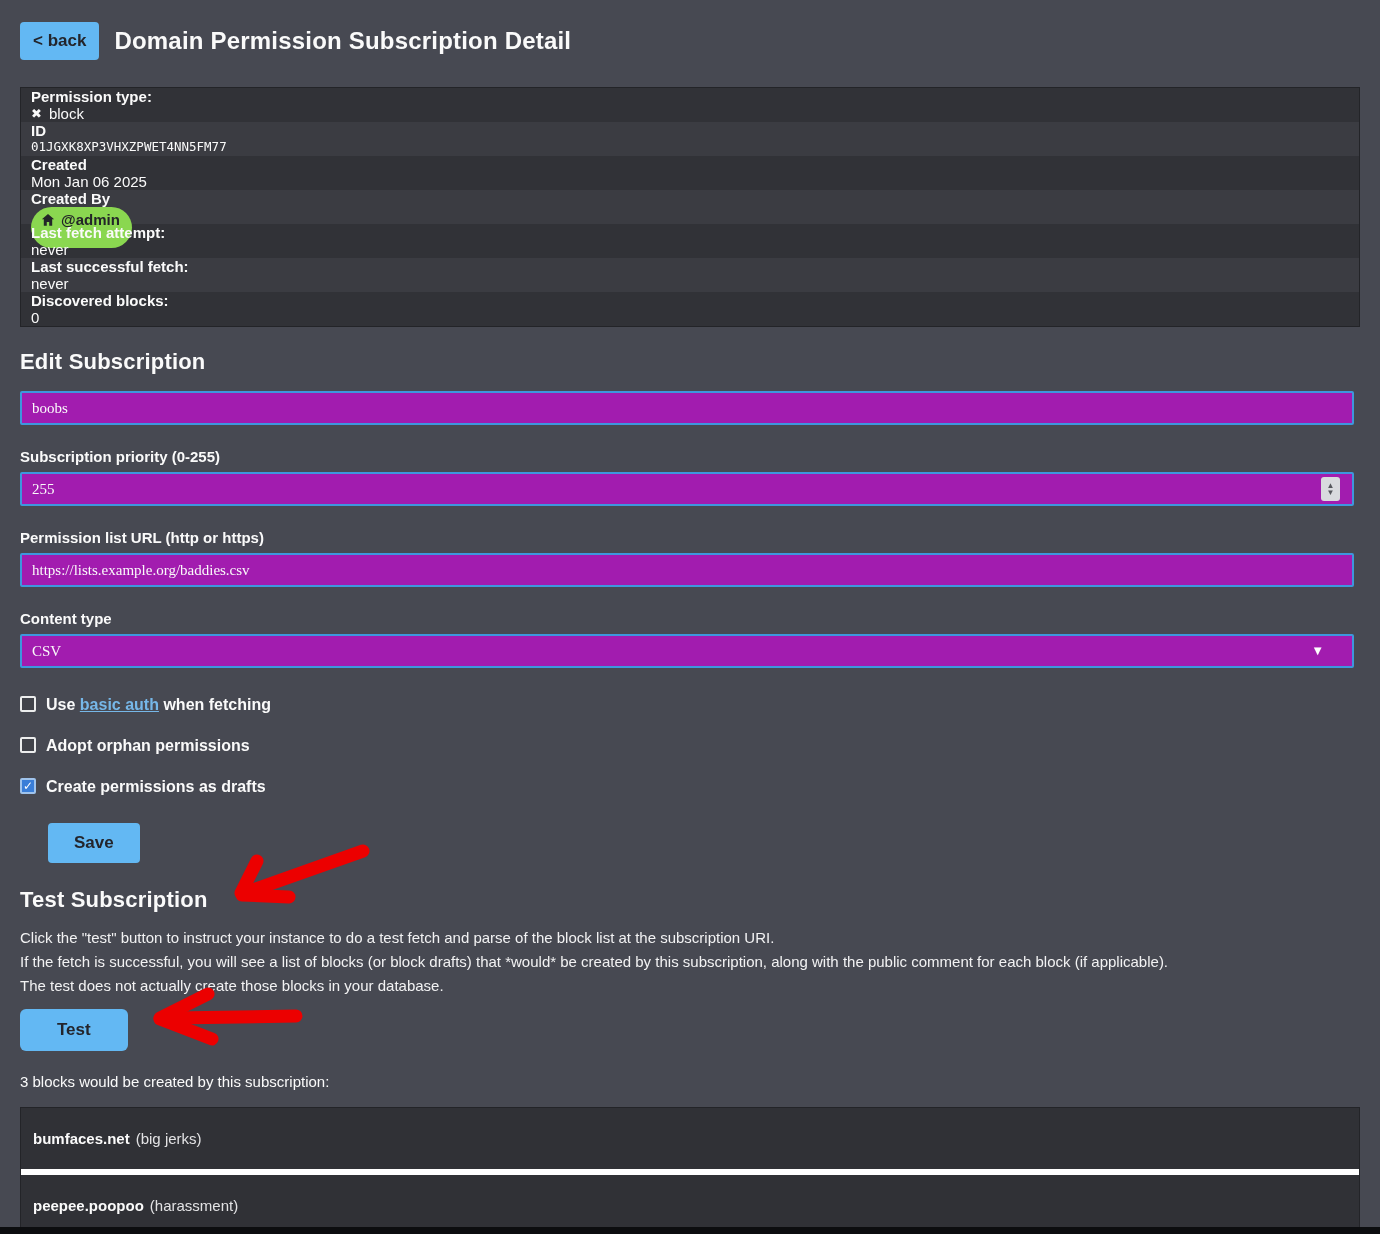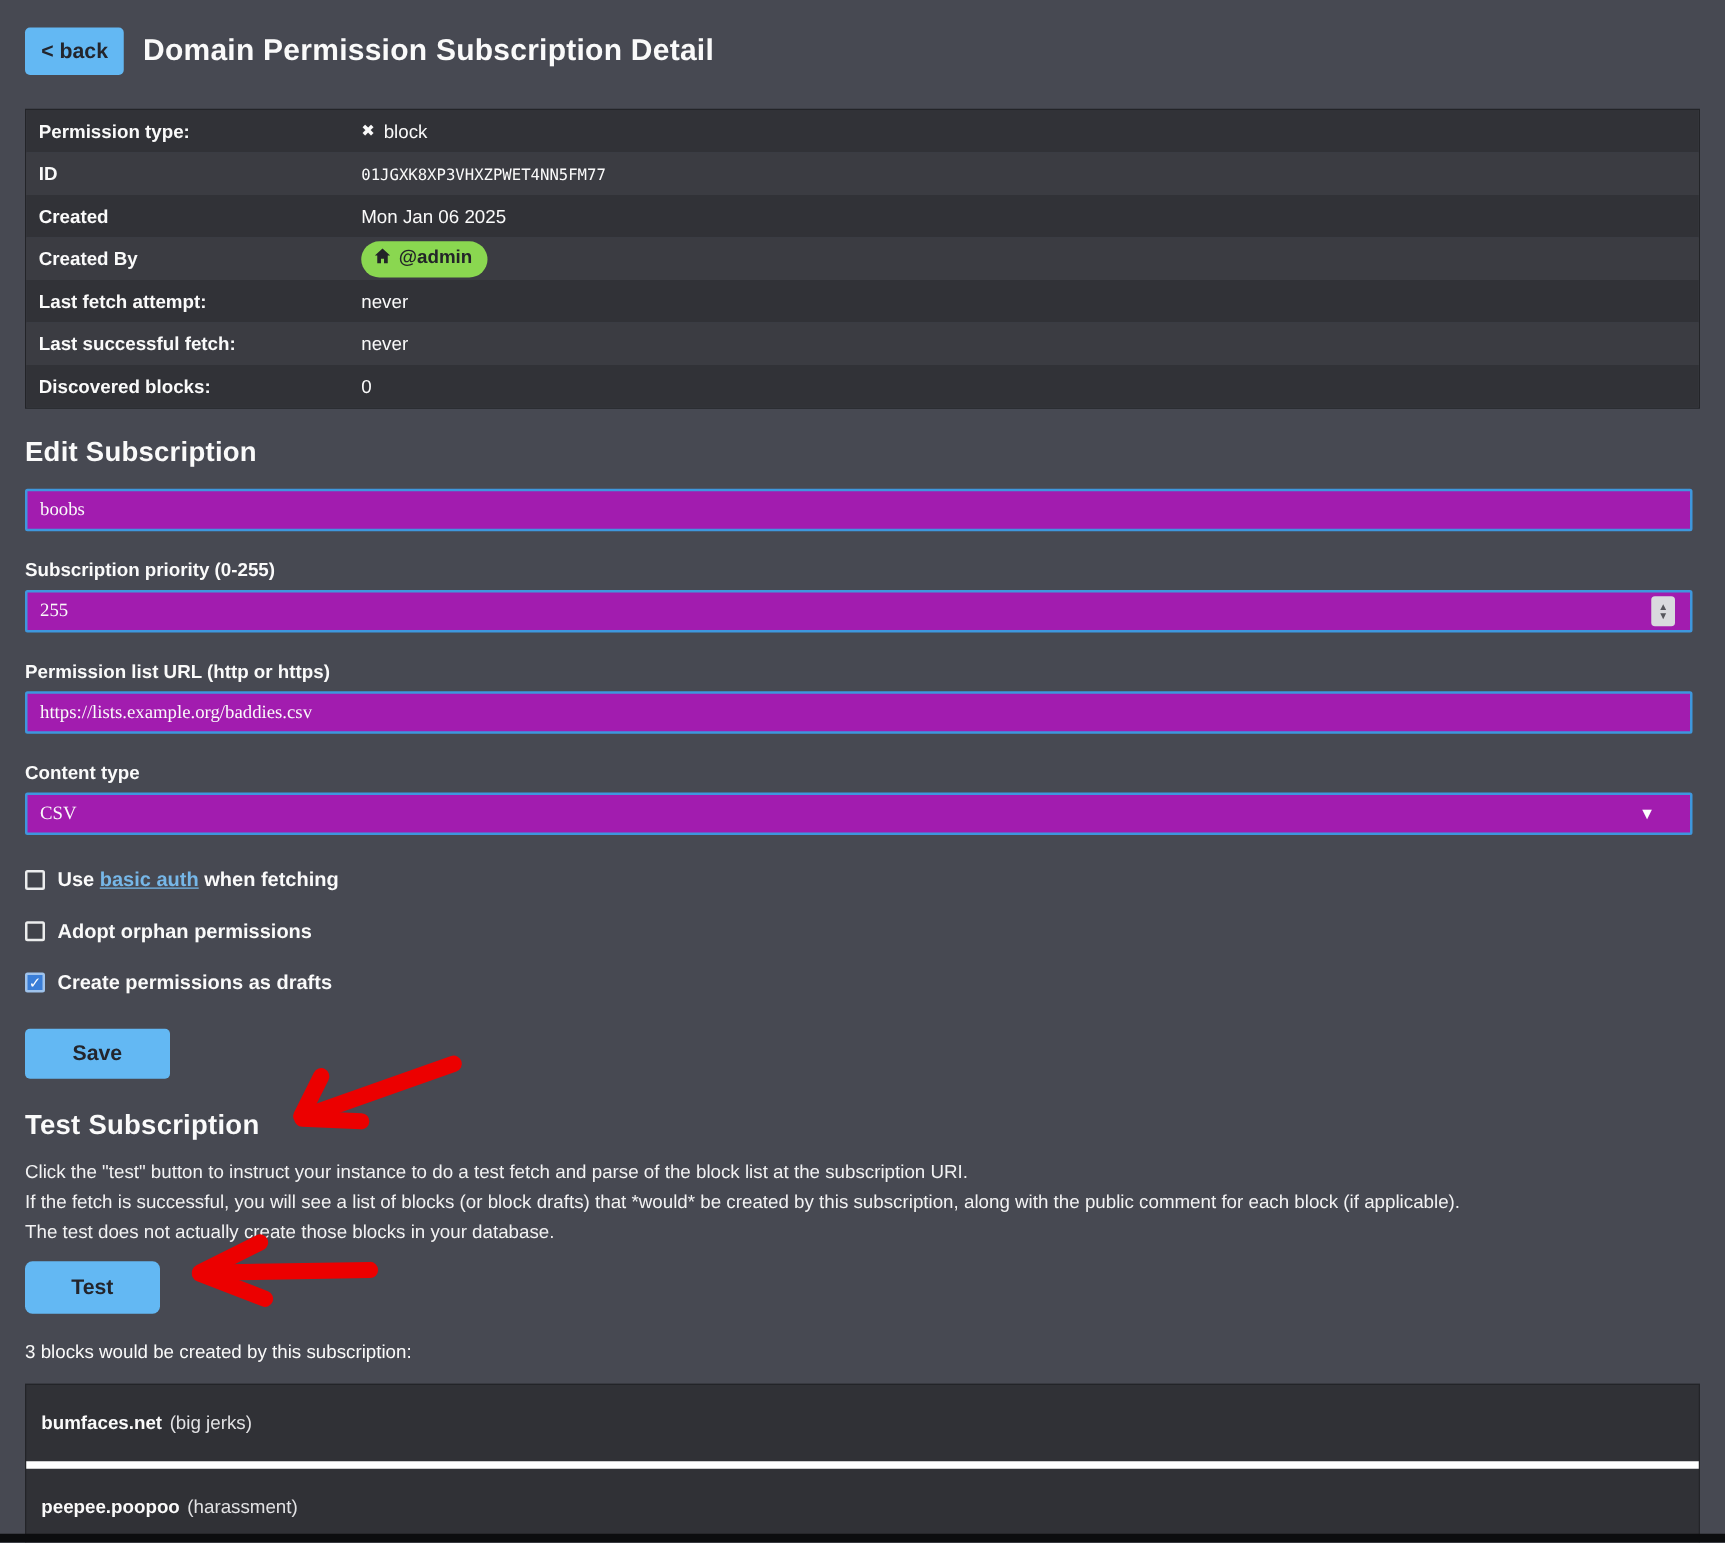--- a/index.html
+++ b/index.html
@@ -14,30 +14,30 @@
   .header { display:flex; align-items:center; gap:15px; margin-bottom:27px; margin-top:2px; }
   .btn {
     background:#63b8f3; color:#23252c; font-weight:bold; border:none;
     border-radius:4px; cursor:pointer; font-family:inherit;
   }
   .back-btn { font-size:17px; padding:9px 13px; }
   .page-title { font-size:24px; font-weight:bold; letter-spacing:.2px; }
 
   
   .info-table { border:1px solid #232428; }
-  .info-row { display:flex; align-items:center; height:34px; padding:0 10px; background:#313237; }
+  .info-row { display:flex; align-items:flex-start; height:34px; padding:0 10px; background:#313237;flex-direction:column; }
   .info-row:nth-child(even) { background:#3b3c42; }
   .info-label { width:258px; font-weight:bold; font-size:15px; flex:none; }
   .info-value { font-size:15px; display:flex; align-items:center; gap:7px; }
   .mono { font-family:"DejaVu Sans Mono","Liberation Mono",monospace; font-size:12.5px; }
   .x-icon { font-weight:bold; font-size:13px; }
   .badge {
     display:inline-flex; align-items:center; gap:6px;
     background:#8ad750; color:#232528; font-weight:bold; font-size:15px;
-    border-radius:999px; padding:4px 12px 8px 10px;
+    border-radius:999px; padding:4px 12px 20px 10px;
   }
   .badge svg { width:14px; height:14px; fill:#232528; }
 
   
   .h2 { font-size:22px; font-weight:bold; margin:22px 0 16px; letter-spacing:.2px; }
   .field { margin-bottom:23px; }
   .field-label { display:block; font-size:15px; font-weight:bold; margin-bottom:7px; }
   .text-input, .input-like {
     width:1334px; height:34px; background:#a21caf; border:2px solid #3e97dd;
     border-radius:2px; color:#fafafa; font-size:15px; font-family:Liberation Serif, serif;
@@ -56,21 +56,21 @@
   .cb-row { display:flex; gap:10px; margin-bottom:23px; font-size:16px; font-weight:bold; }
   .cb {
     width:16px; height:16px; border:2px solid #eceded; background:#41434a;
     border-radius:2px; flex:none; display:flex; align-items:center; justify-content:center;
     cursor:pointer;
   }
   .cb.checked { background:#3a7ed8; border-color:#9fc3ec; }
   .cb.checked::after { content:"✓"; color:#fff; font-size:12px; font-weight:bold; }
   .cb-text a { color:#76b7e8; text-decoration:underline; cursor:pointer; }
 
-  .save-btn { font-size:17px; padding:10px 38px; margin-top:4px; border-radius:4px; }
+  .save-btn { font-size:17px; padding:10px 26px; margin-top:4px; border-radius:4px;margin-left:28px; }
   .test-btn { font-size:17px; padding:11px 37px; border-radius:6px; margin-top:11px; }
 
   
   .desc { font-size:15px; line-height:24px; color:#f2f2f3; margin-top:13px; }
   .summary { font-size:15px; margin:22px 0 17px; }
 
   .block-list { border:1px solid #232428; background:#303136; }
   .block-row { padding:22px 12px; font-size:15px; }
   .block-row + .block-row { border-top:6px solid #ffffff; }
   .block-domain { font-weight:bold; }

